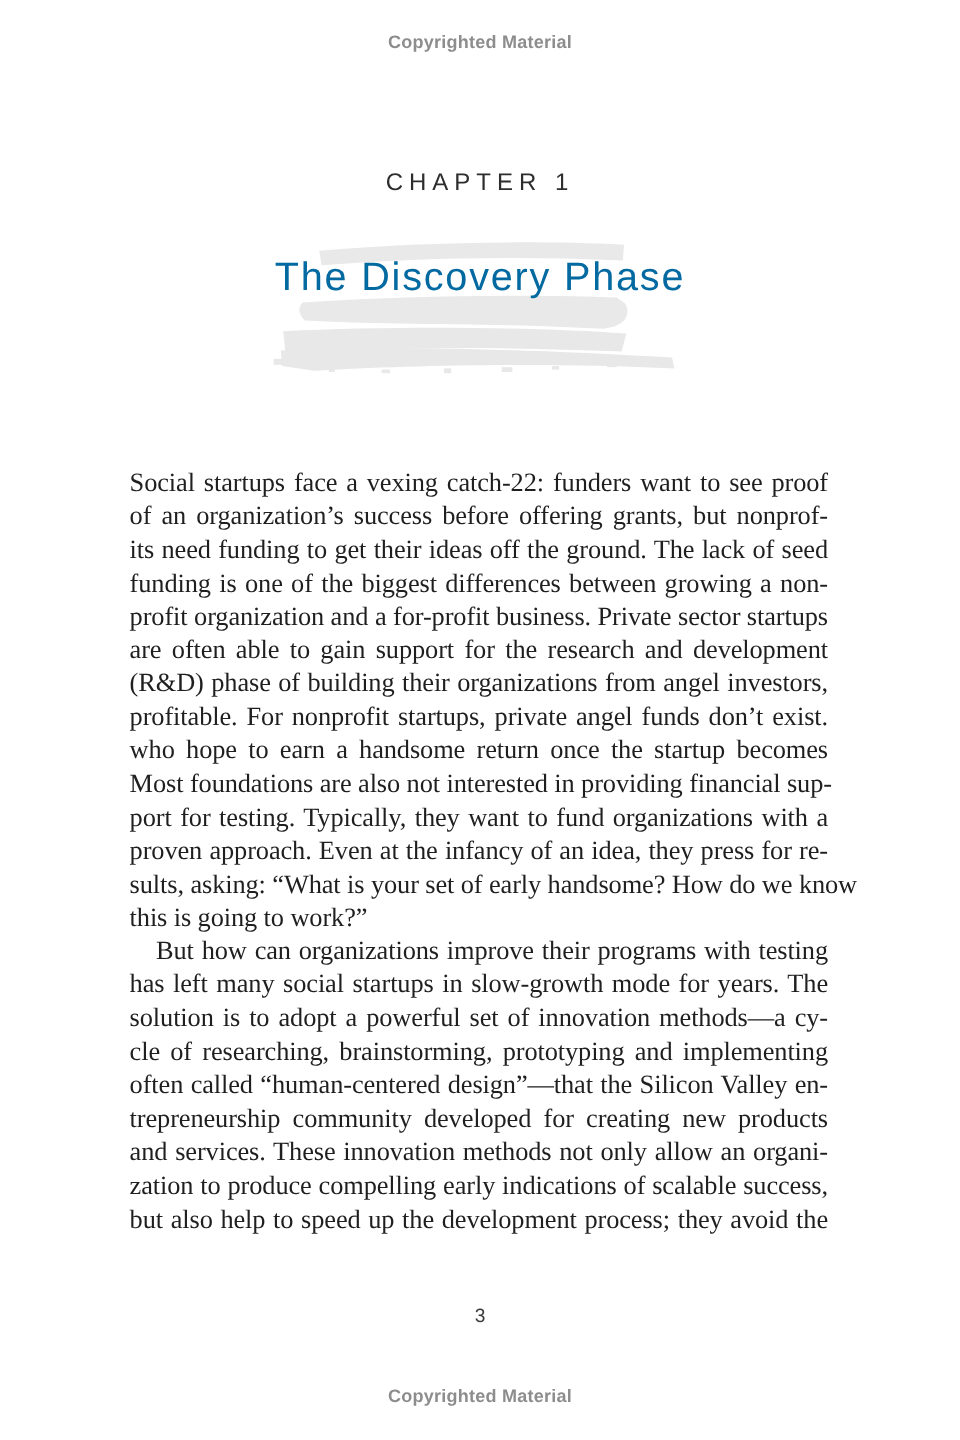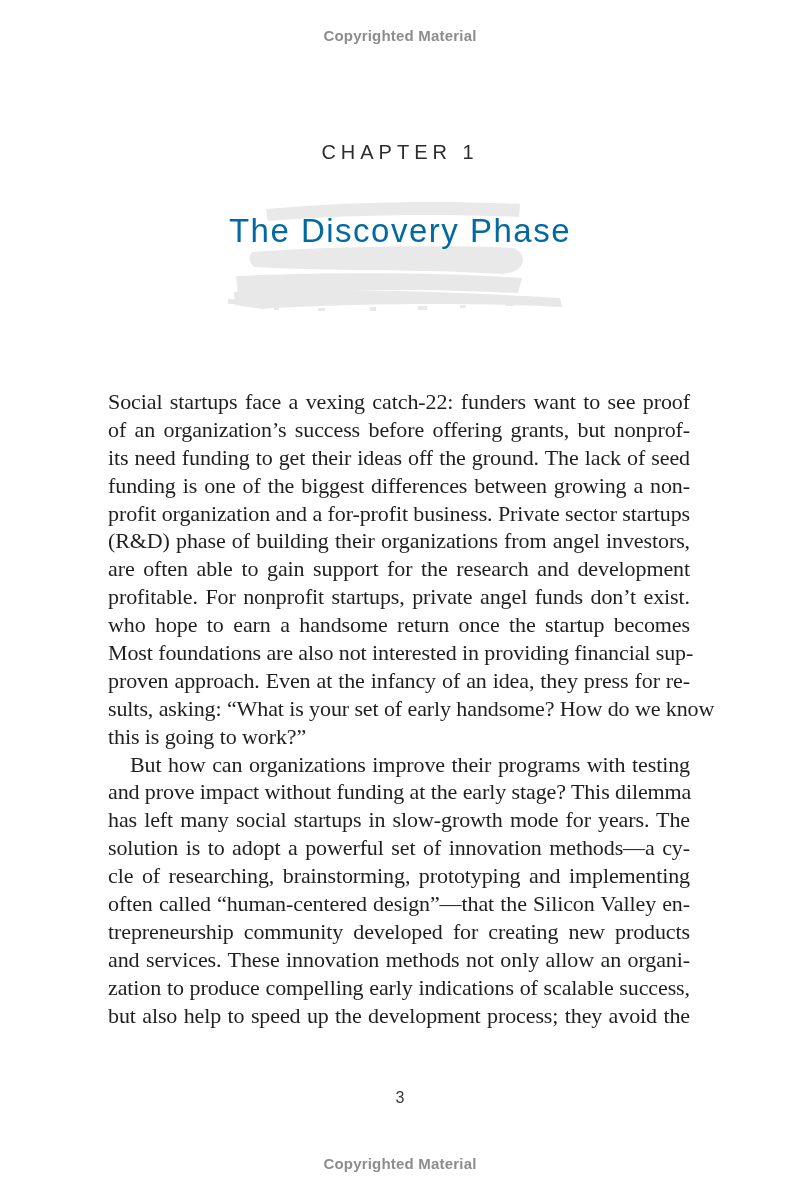--- a/index.html
+++ b/index.html
@@ -125,30 +125,30 @@
   </svg>
 
   <div id="chapter-title">The Discovery Phase</div>
 
   <div id="body-text">
       <div class="bodyline">Social startups face a vexing catch-22: funders want to see proof</div>
       <div class="bodyline">of an organization’s success before offering grants, but nonprof-</div>
       <div class="bodyline">its need funding to get their ideas off the ground. The lack of seed</div>
       <div class="bodyline">funding is one of the biggest differences between growing a non-</div>
       <div class="bodyline">profit organization and a for-profit business. Private sector startups</div>
+      <div class="bodyline">are often able to gain support for the research and development</div>
       <div class="bodyline">(R&amp;D) phase of building their organizations from angel investors,</div>
-      <div class="bodyline">are often able to gain support for the research and development</div>
       <div class="bodyline">profitable. For nonprofit startups, private angel funds don’t exist.</div>
       <div class="bodyline">who hope to earn a handsome return once the startup becomes</div>
       <div class="bodyline">Most foundations are also not interested in providing financial sup-</div>
+      <div class="bodyline">port for testing. Typically, they want to fund organizations with a</div>
       <div class="bodyline">proven approach. Even at the infancy of an idea, they press for re-</div>
       <div class="bodyline">sults, asking: “What is your set of early handsome? How do we know</div>
       <div class="bodyline endline">this is going to work?”</div>
       <div class="bodyline indented">But how can organizations improve their programs with testing</div>
-      <div class="bodyline">and prove impact without funding at the early stage? This dilemma</div>
       <div class="bodyline">has left many social startups in slow-growth mode for years. The</div>
       <div class="bodyline">solution is to adopt a powerful set of innovation methods—a cy-</div>
       <div class="bodyline">cle of researching, brainstorming, prototyping and implementing</div>
       <div class="bodyline">often called “human-centered design”—that the Silicon Valley en-</div>
       <div class="bodyline">trepreneurship community developed for creating new products</div>
       <div class="bodyline">and services. These innovation methods not only allow an organi-</div>
       <div class="bodyline">zation to produce compelling early indications of scalable success,</div>
       <div class="bodyline">but also help to speed up the development process; they avoid the</div>
     </div>
 

